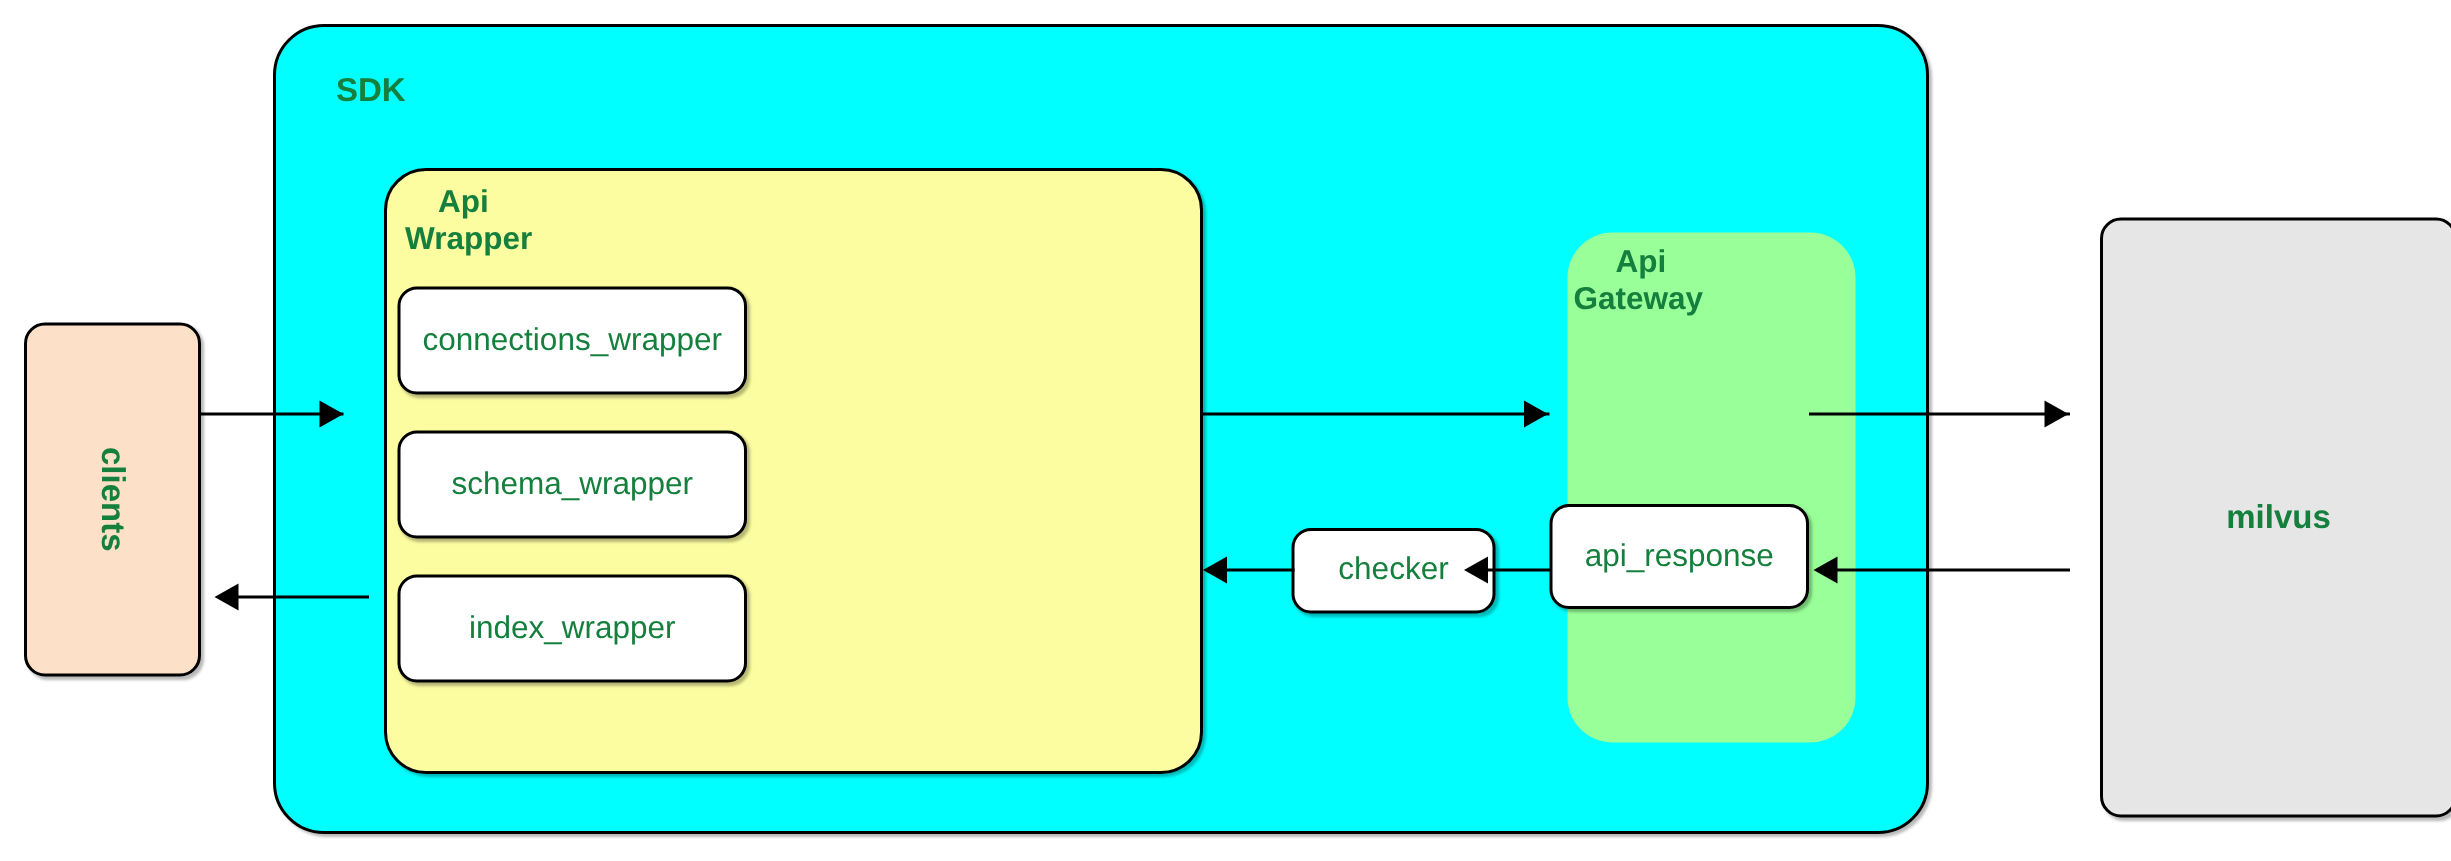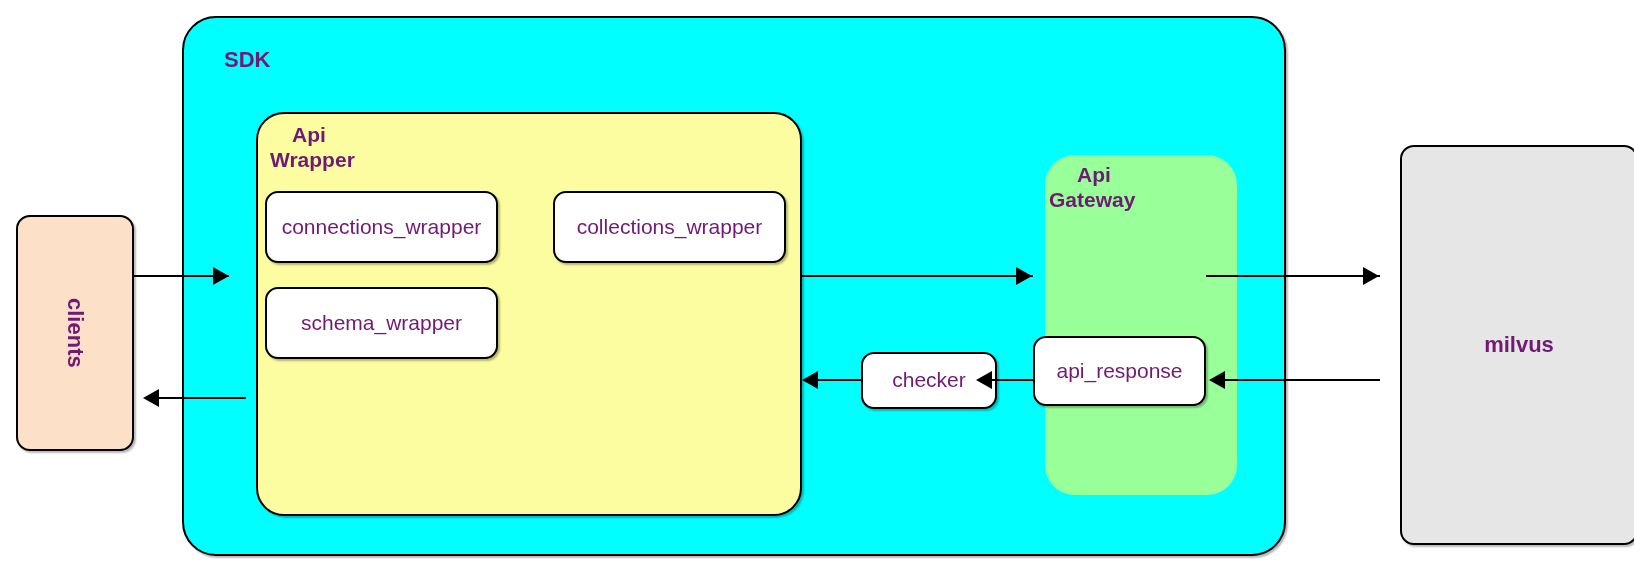--- a/index.html
+++ b/index.html
@@ -23,21 +23,21 @@
   .node {
     position: absolute;
     box-sizing: border-box;
     border: 2px solid #000000;
     border-radius: 14px;
     box-shadow: 2px 2px 2px rgba(0,0,0,0.28);
     display: flex;
   }
   .node-label {
     font-weight: bold;
-    color: #701a75;
+    color: #15803d;
     white-space: pre-line;
     line-height: 1.18;
   }
 
   
   #sdk-container {
     left: 182px;
     top: 16px;
     width: 1104px;
     height: 540px;
@@ -189,25 +189,25 @@
   </div>
 
   <div class="node" id="api-wrapper-container">
     <span class="node-label">Api
 Wrapper</span>
   </div>
 
   <div class="node leaf wrap-box col-a row-1">
     <span class="node-label">connections_wrapper</span>
   </div>
-  <div class="node leaf wrap-box col-b row-1">
-    <span class="node-label">collections_wrapper</span>
-  </div>
   <div class="node leaf wrap-box col-a row-2">
     <span class="node-label">schema_wrapper</span>
+  </div>
+  <div class="node leaf wrap-box col-a row-3">
+    <span class="node-label">index_wrapper</span>
   </div>
 
   <div class="node" id="api-gateway-container">
     <span class="node-label">Api
 Gateway</span>
   </div>
 
   <div class="node leaf" id="gw-api-response">
     <span class="node-label">api_response</span>
   </div>

